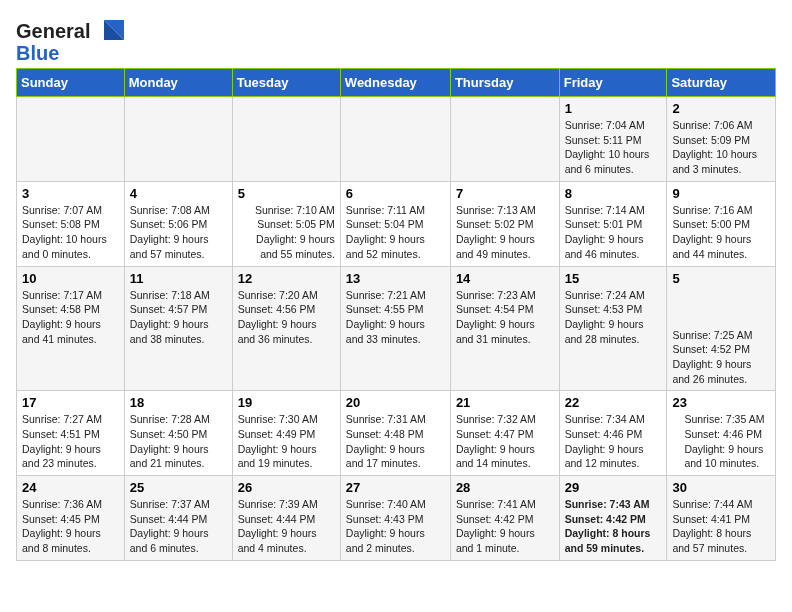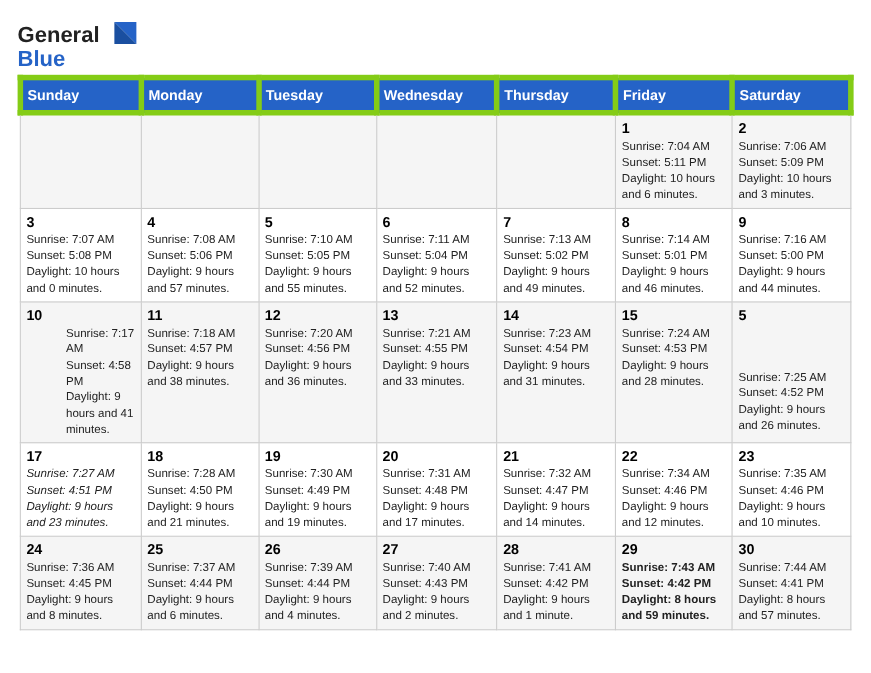--- a/index.html
+++ b/index.html
@@ -37,21 +37,21 @@
       border-collapse: collapse;
       font-size: 11px;
     }
     thead tr th {
       background-color: #2563c7;
       color: #fff;
       padding: 6px 4px;
       text-align: left;
       font-size: 13px;
       font-weight: bold;
-      border: 5px solid #84cc16;
+      border: 1px solid #84cc16;
     }
     tbody tr td {
       border: 1px solid #ccc;
       vertical-align: top;
       padding: 4px 5px;
       min-height: 80px;
       height: 80px;
       width: 113px;
       background: #fff;
     }
@@ -136,21 +136,21 @@
 Daylight: 10 hours and 0 minutes.</div>
         </td>
         <td>
           <span class="day-num">4</span>
           <div class="day-info" style="white-space: pre-line;">Sunrise: 7:08 AM
 Sunset: 5:06 PM
 Daylight: 9 hours and 57 minutes.</div>
         </td>
         <td>
           <span class="day-num">5</span>
-          <div class="day-info" style="white-space: pre-line;">Sunrise: 7:10 AM
+          <div class="day-info" style="white-space: pre-line; text-align: right;">Sunrise: 7:10 AM
 Sunset: 5:05 PM
 Daylight: 9 hours and 55 minutes.</div>
         </td>
         <td>
           <span class="day-num">6</span>
           <div class="day-info" style="white-space: pre-line;">Sunrise: 7:11 AM
 Sunset: 5:04 PM
 Daylight: 9 hours and 52 minutes.</div>
         </td>
         <td>
@@ -168,21 +168,21 @@
         <td>
           <span class="day-num">9</span>
           <div class="day-info" style="white-space: pre-line;">Sunrise: 7:16 AM
 Sunset: 5:00 PM
 Daylight: 9 hours and 44 minutes.</div>
         </td>
       </tr>
       <tr>
         <td>
           <span class="day-num">10</span>
-          <div class="day-info" style="white-space: pre-line; margin-left: 36px;">Sunrise: 7:17 AM
+          <div class="day-info" style="white-space: pre-line;">Sunrise: 7:17 AM
 Sunset: 4:58 PM
 Daylight: 9 hours and 41 minutes.</div>
         </td>
         <td>
           <span class="day-num">11</span>
           <div class="day-info" style="white-space: pre-line;">Sunrise: 7:18 AM
 Sunset: 4:57 PM
 Daylight: 9 hours and 38 minutes.</div>
         </td>
         <td>
@@ -212,21 +212,21 @@
         <td>
           <span class="day-num">5</span>
           <div class="day-info" style="white-space: pre-line; margin-top: 42px;">Sunrise: 7:25 AM
 Sunset: 4:52 PM
 Daylight: 9 hours and 26 minutes.</div>
         </td>
       </tr>
       <tr>
         <td>
           <span class="day-num">17</span>
-          <div class="day-info" style="white-space: pre-line; font-style: italic;">Sunrise: 7:27 AM
+          <div class="day-info" style="white-space: pre-line;">Sunrise: 7:27 AM
 Sunset: 4:51 PM
 Daylight: 9 hours and 23 minutes.</div>
         </td>
         <td>
           <span class="day-num">18</span>
           <div class="day-info" style="white-space: pre-line;">Sunrise: 7:28 AM
 Sunset: 4:50 PM
 Daylight: 9 hours and 21 minutes.</div>
         </td>
         <td>
@@ -248,21 +248,21 @@
 Daylight: 9 hours and 14 minutes.</div>
         </td>
         <td>
           <span class="day-num">22</span>
           <div class="day-info" style="white-space: pre-line;">Sunrise: 7:34 AM
 Sunset: 4:46 PM
 Daylight: 9 hours and 12 minutes.</div>
         </td>
         <td>
           <span class="day-num">23</span>
-          <div class="day-info" style="white-space: pre-line;">Sunrise: 7:35 AM
+          <div class="day-info" style="white-space: pre-line; margin-left: 12px;">Sunrise: 7:35 AM
 Sunset: 4:46 PM
 Daylight: 9 hours and 10 minutes.</div>
         </td>
       </tr>
       <tr>
         <td>
           <span class="day-num">24</span>
           <div class="day-info" style="white-space: pre-line;">Sunrise: 7:36 AM
 Sunset: 4:45 PM
 Daylight: 9 hours and 8 minutes.</div>

